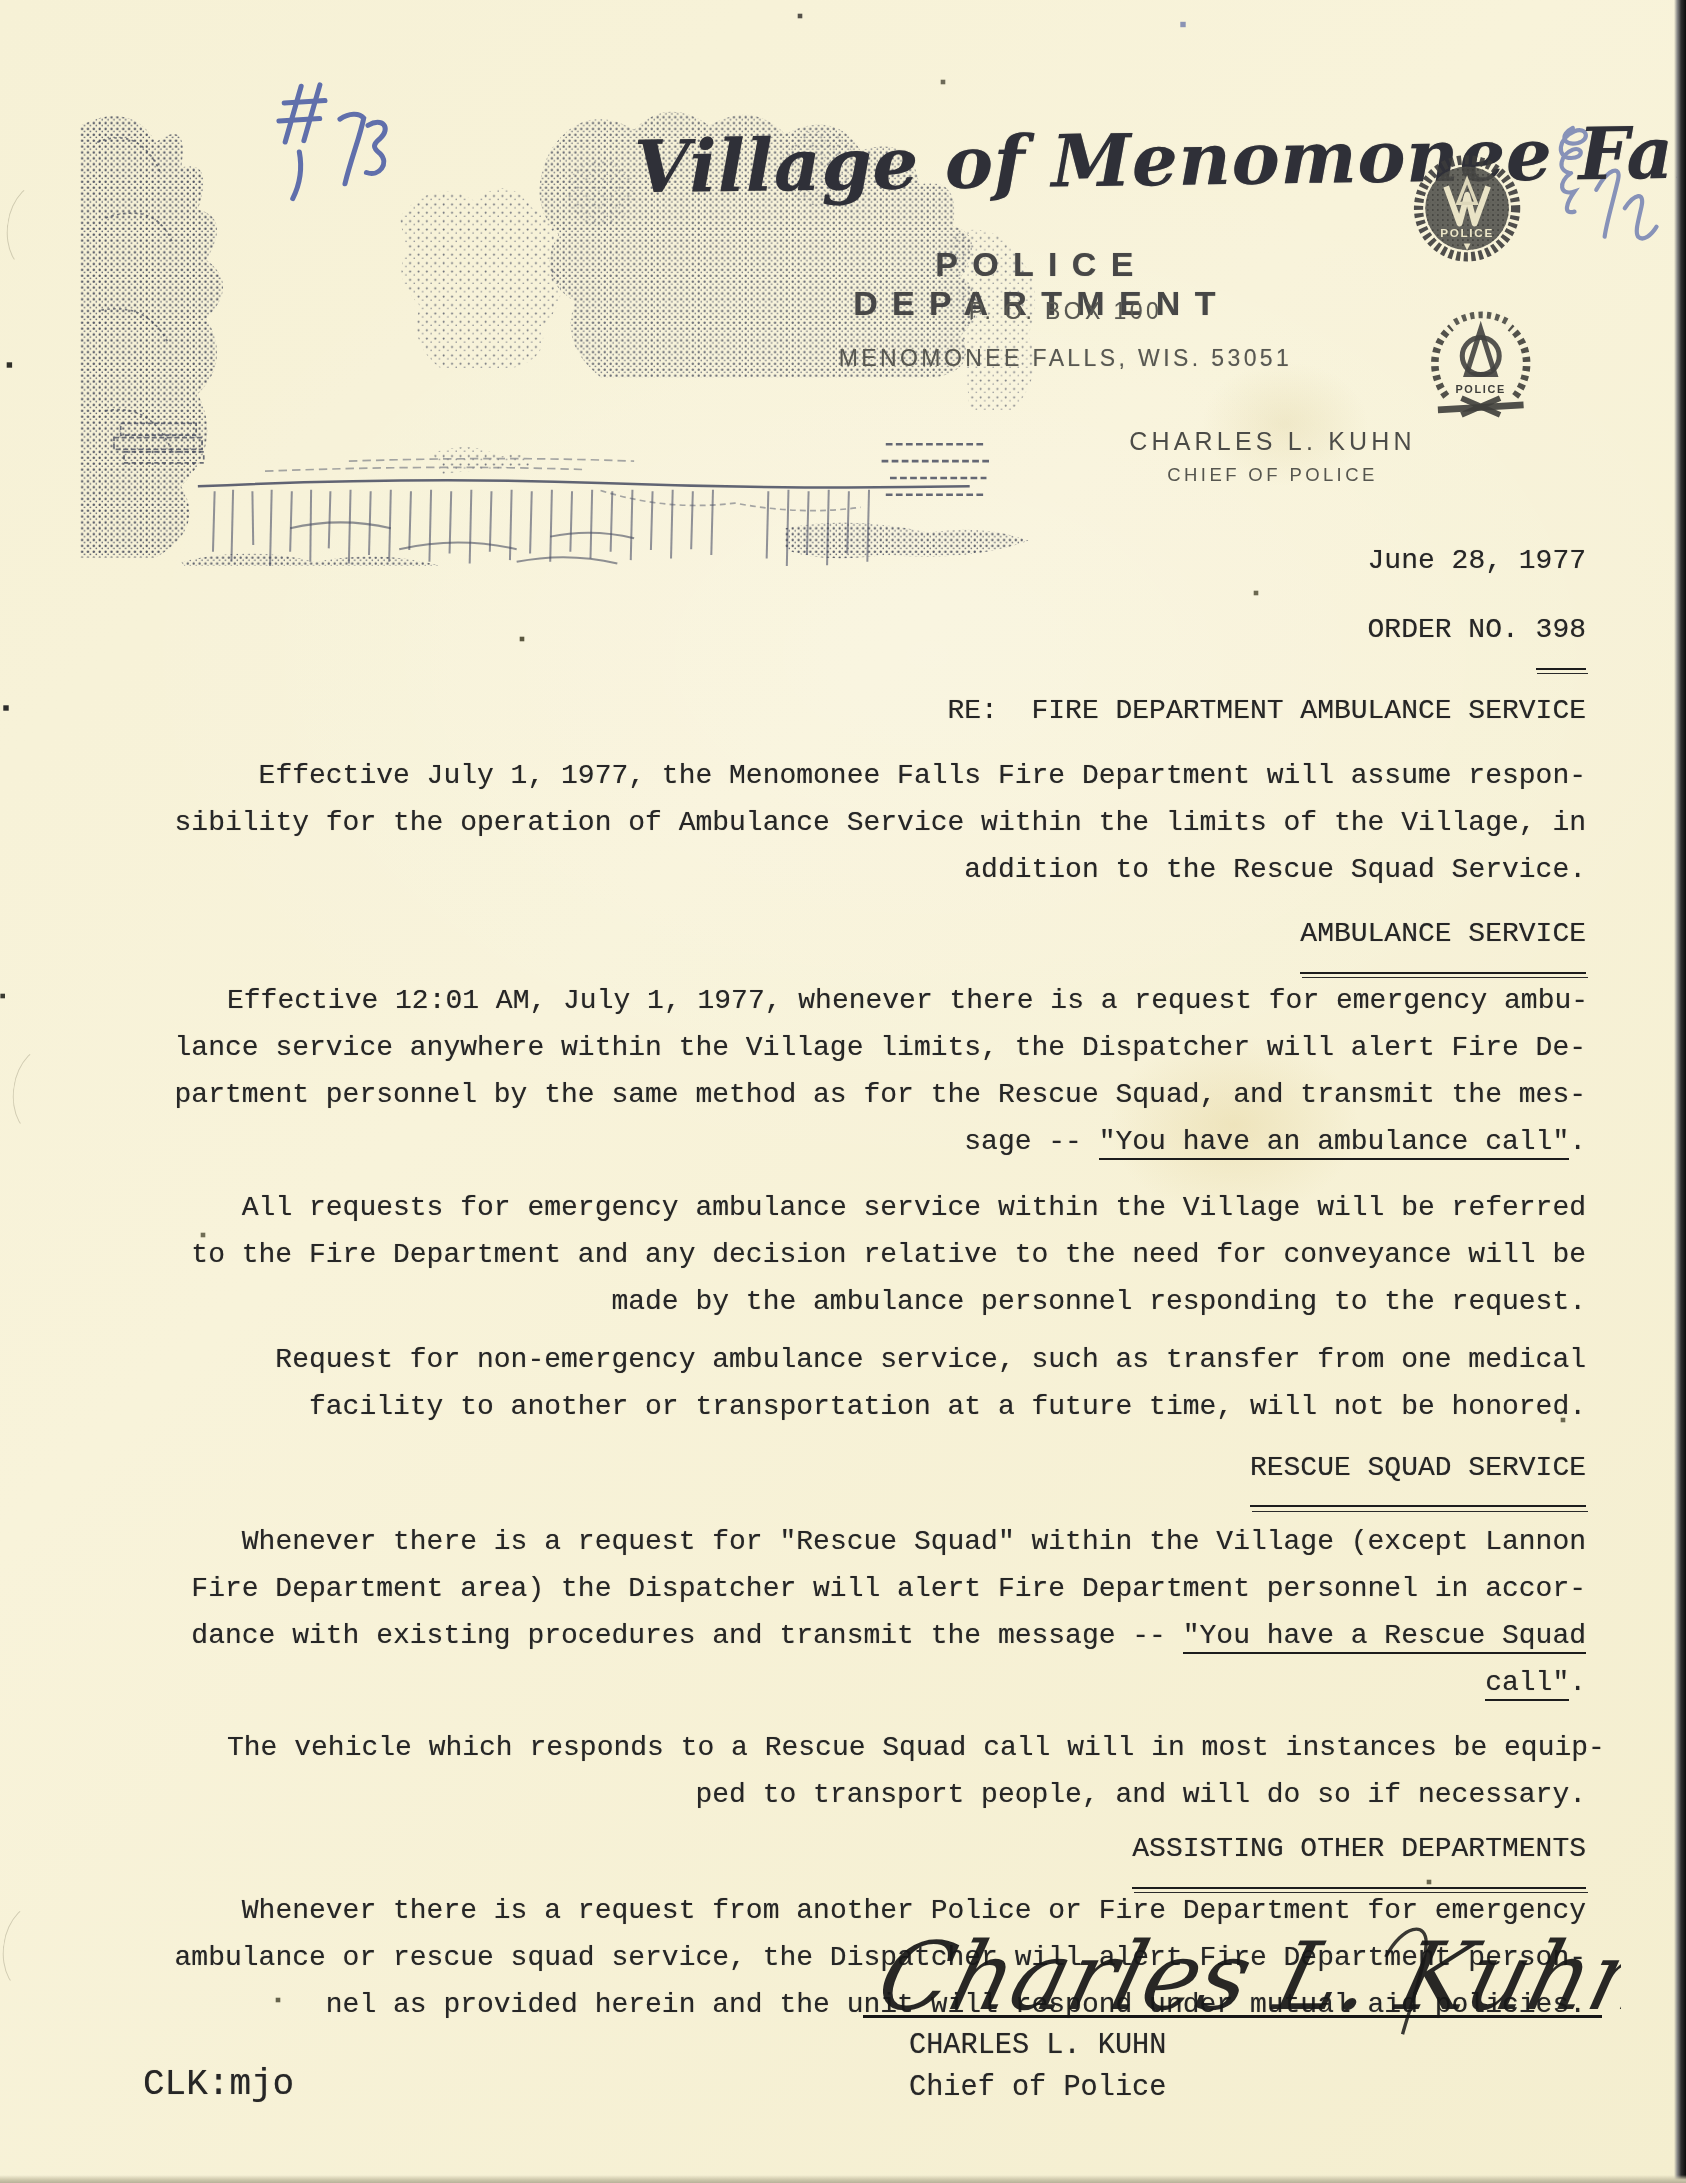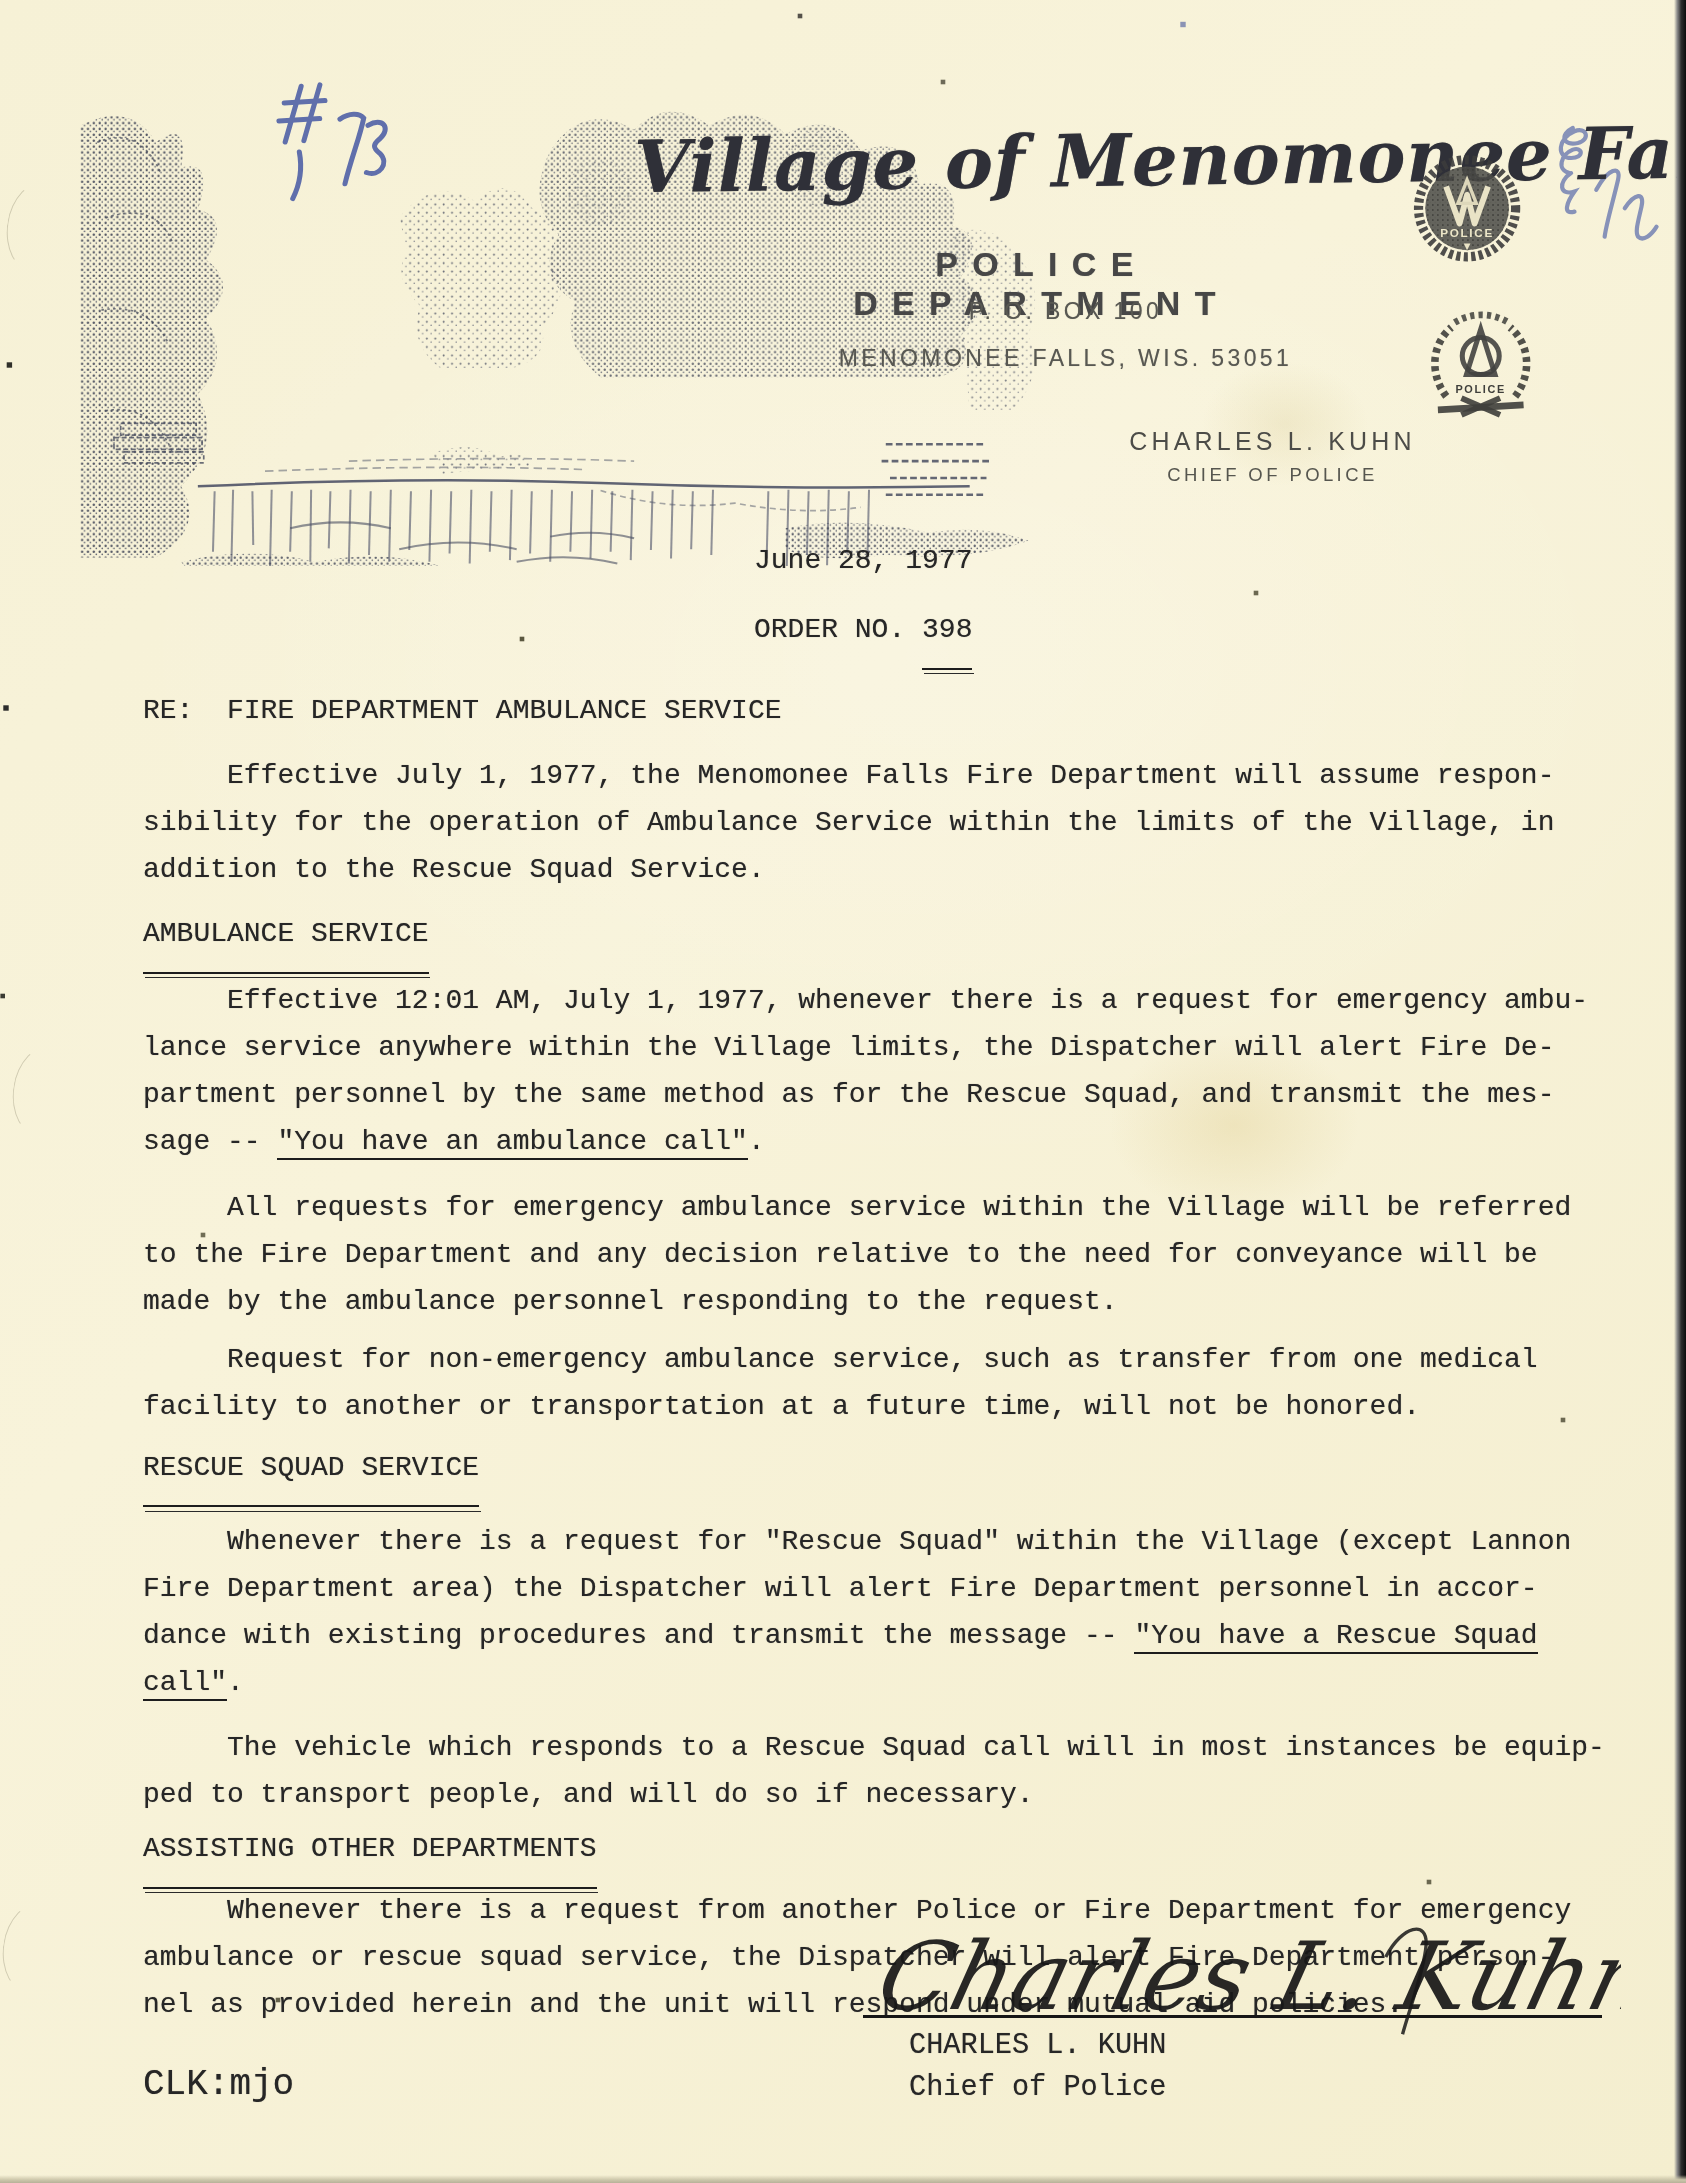--- a/index.html
+++ b/index.html
@@ -52,21 +52,21 @@
   .seal{position:absolute;}
   .scribble{position:absolute;}
   .hand-note{position:absolute;left:267px;top:74px;}
   
   .doc-body{position:absolute;left:143px;top:537px;width:1443px;
     font-size:28px;line-height:47px;}
   .tline{white-space:pre;}
   .u1{border-bottom:2.5px solid #1d1d1d;padding-bottom:0.8px;}
   .u2{display:inline-block;position:relative;border-bottom:2.5px solid #1d1d1d;padding-bottom:21px;line-height:1.2;}
   .u2::after{content:"";position:absolute;left:1.7px;right:-1.7px;bottom:-6.7px;border-bottom:1.7px solid #2a2a2a;}
-  .doc-body,.sig-typed,.footer-ref{text-shadow:0 0 0.8px rgba(25,25,25,.45);}
+  .doc-body,.sig-typed,.footer-ref{text-shadow:0 0 0.8px rgba(25,25,25,.45);text-align:right;}
   
   .sig-line{position:absolute;left:863px;top:2015px;width:739px;height:3.4px;background:#161616;}
   .sig-typed{position:absolute;left:909px;top:2025px;font-size:28.6px;line-height:42px;}
   .footer-ref{position:absolute;left:143px;top:2064px;font-size:36px;}
 </style>
 </head>
 <body>
 
 <div class="page">
 

